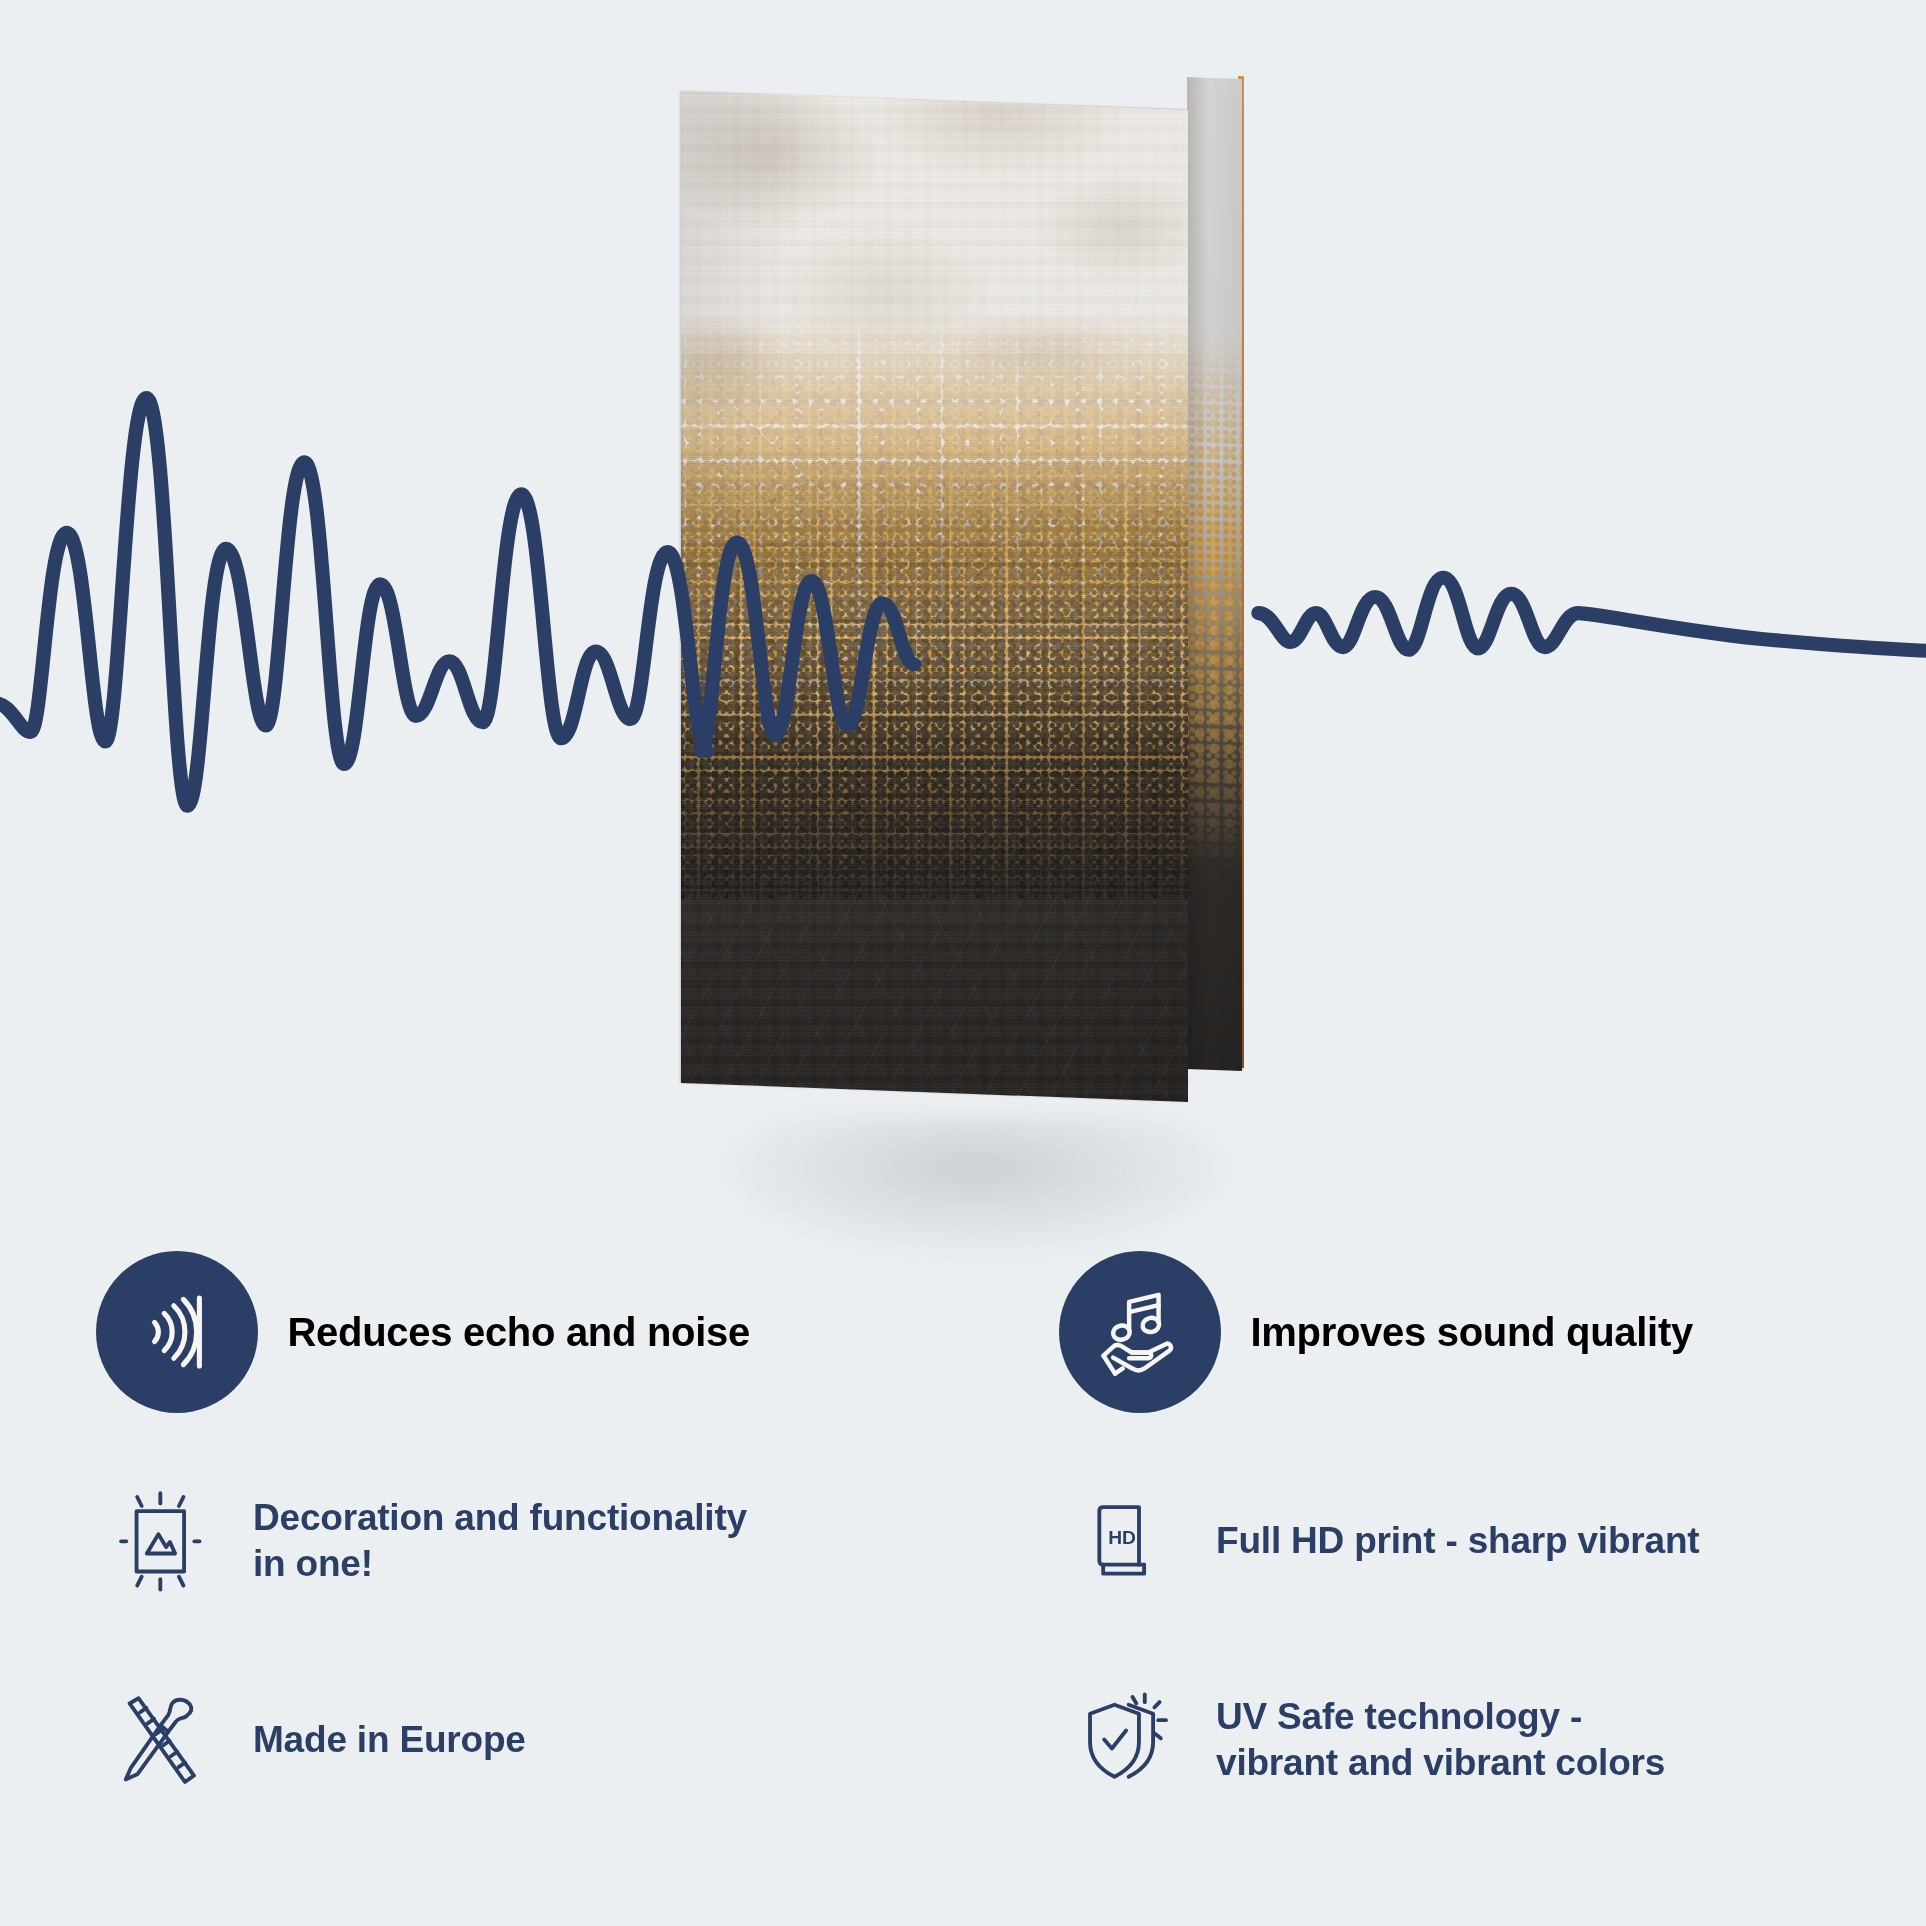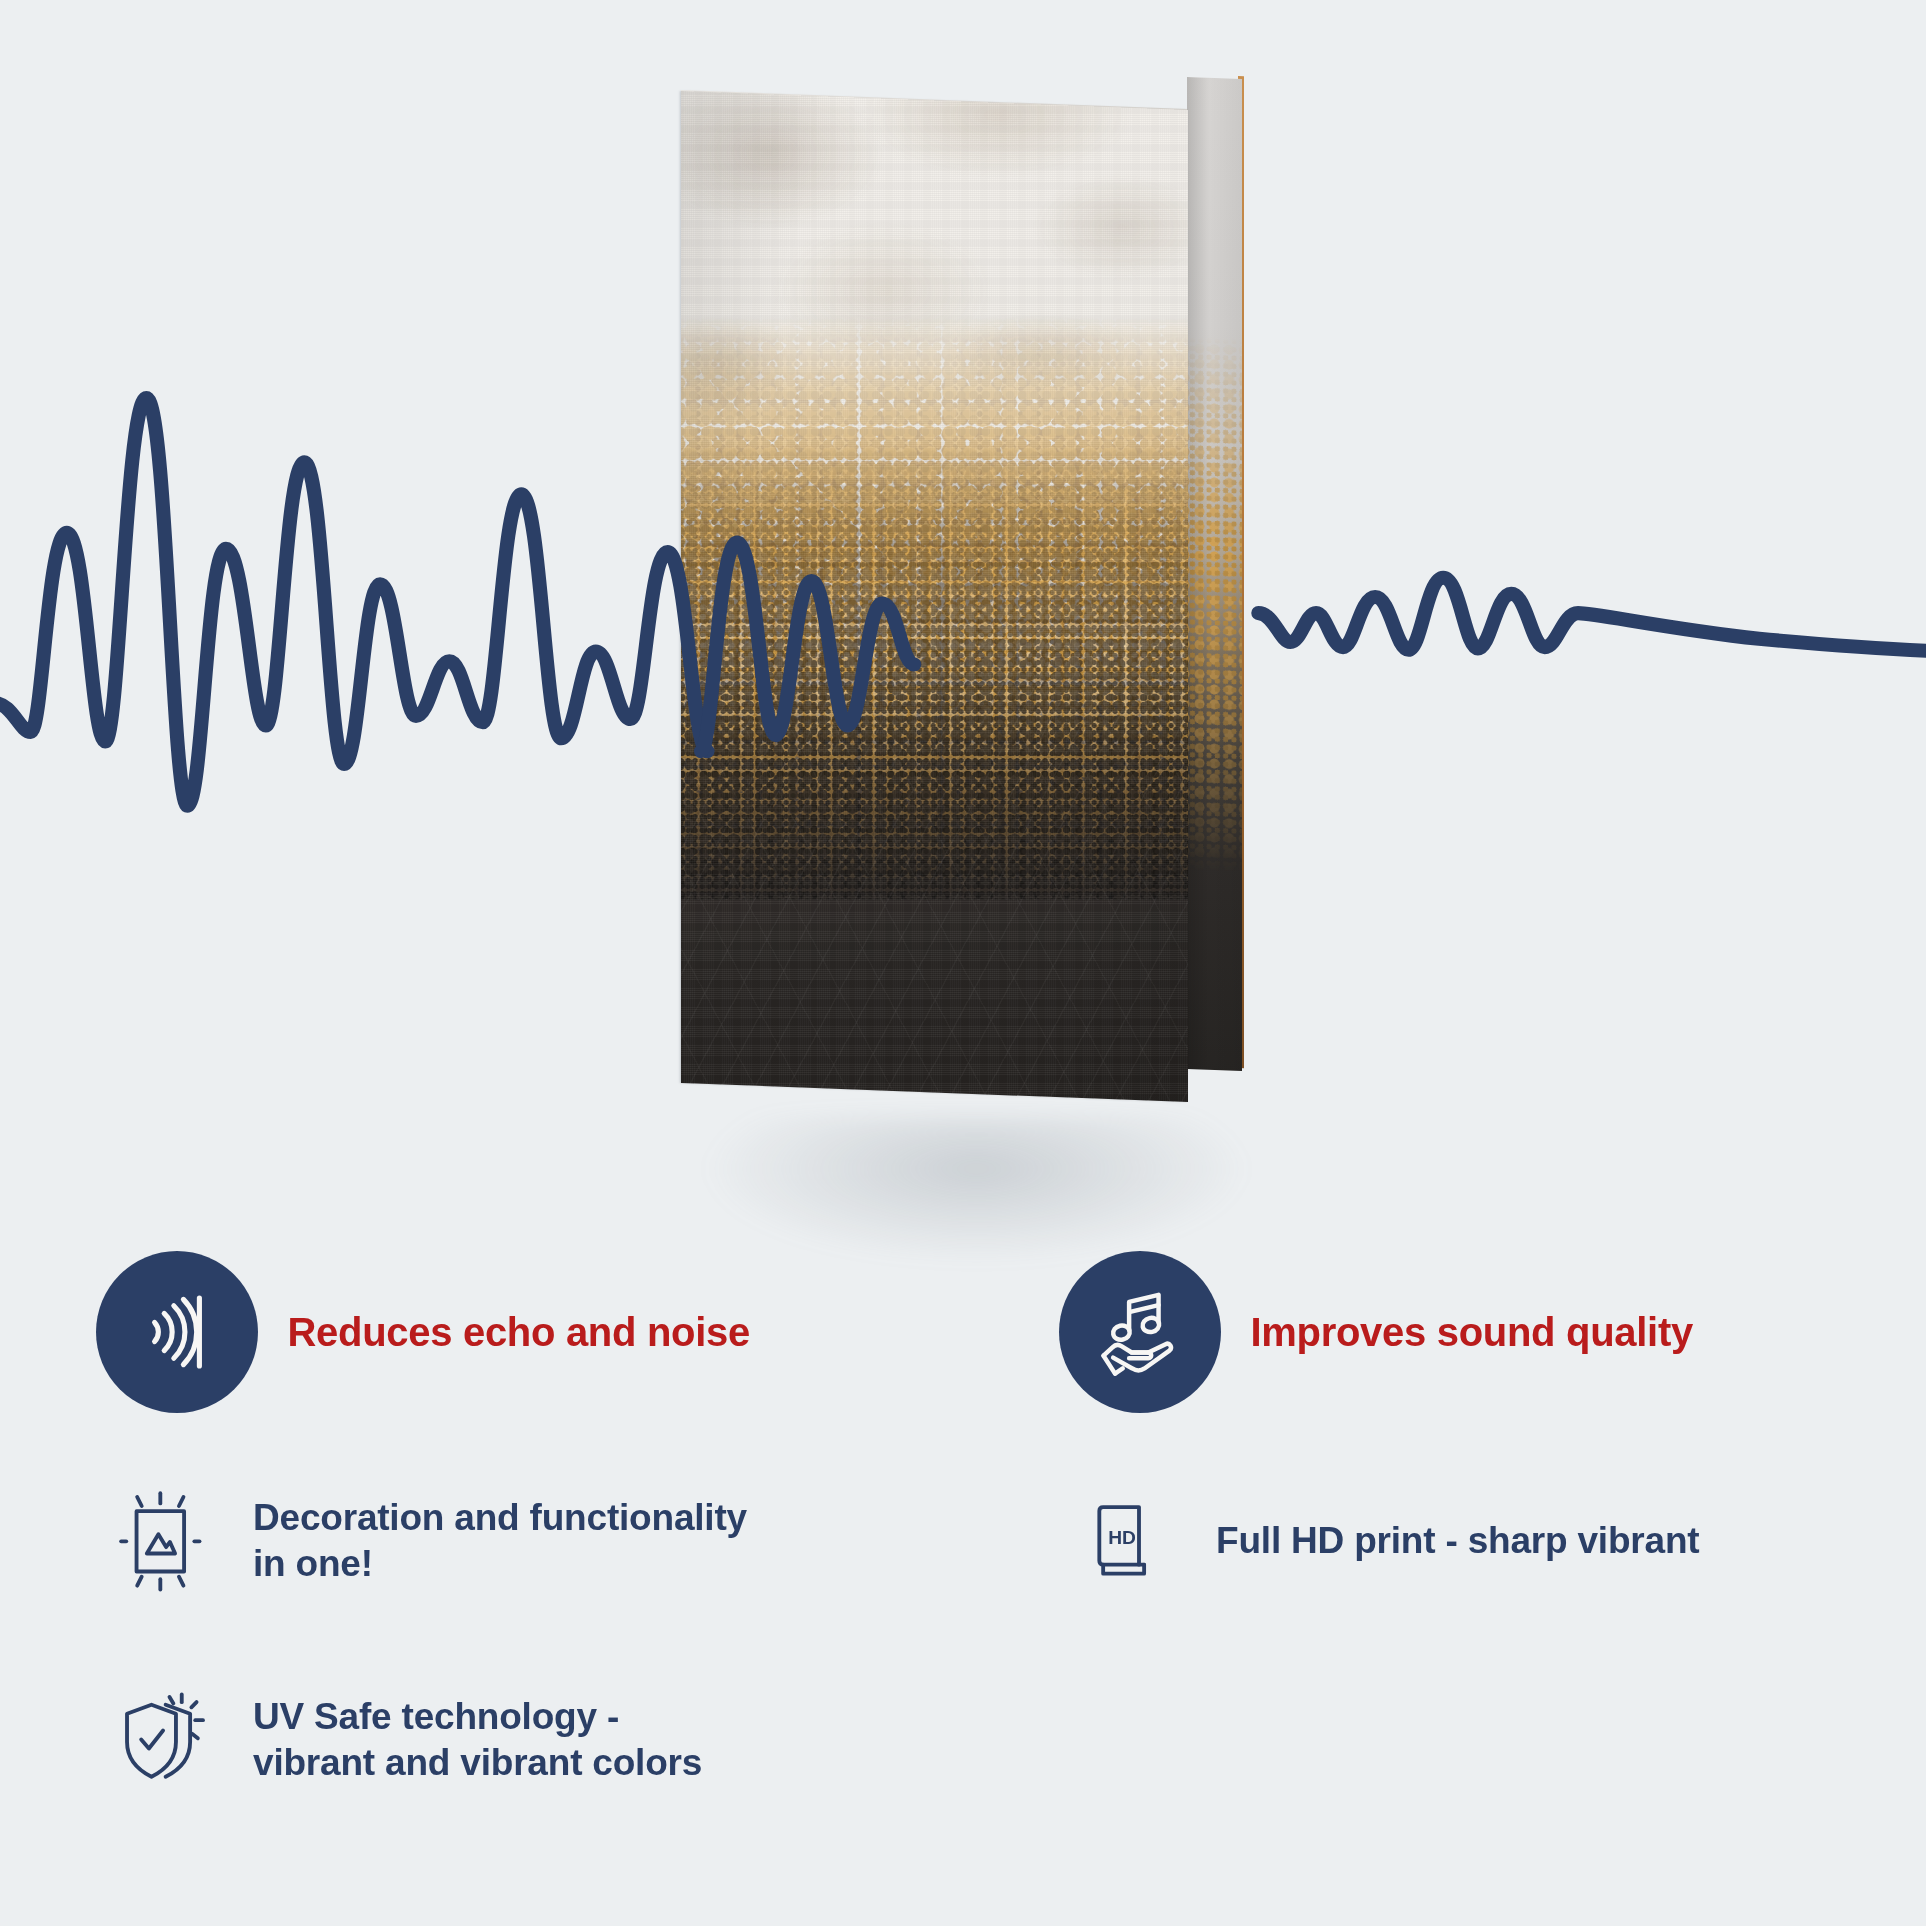--- a/index.html
+++ b/index.html
@@ -186,21 +186,21 @@
     width:128px; height:112px; flex:0 0 128px;
     display:flex; align-items:center; justify-content:center;
     margin-right:29px;
     text-decoration:underline;
   }
   .plain-icon svg{ display:block; }
 
   .feat-title{
     font-size:40px;
     font-weight:bold;
-    color:#b91c1c;
+    color:#000000;
     letter-spacing:-0.3px;
     line-height:1.12;
   }
   .feat-text{
     font-size:37px;
     font-weight:bold;
     color:#2b3f66;
     line-height:1.22;
     letter-spacing:-0.2px;
   }
@@ -366,20 +366,42 @@
               <path d="M100 112 L108 112"></path>
             </g>
             <text x="52" y="80" font-family="'Liberation Sans', sans-serif" font-size="30" font-weight="bold" fill="#2b3f66">HD</text>
           </svg>
         </div>
         <div>
           <div class="feat-text">Full HD print - sharp vibrant</div>
         </div>
       </div>
 
+      <div class="feat">
+        <div class="plain-icon">
+          <svg width="103" height="103" viewBox="0 0 160 160">
+            <g stroke="#2b3f66" stroke-width="6" fill="none" stroke-linecap="round" stroke-linejoin="round">
+
+              <path d="M32 24 L46 16 L132 136 L118 146 Z"></path>
+              <path d="M48 38 L58 31"></path>
+              <path d="M60 55 L70 48"></path>
+              <path d="M72 72 L82 65"></path>
+              <path d="M84 89 L94 82"></path>
+              <path d="M96 106 L106 99"></path>
+              <path d="M108 123 L118 116"></path>
+
+              <path d="M126 26 C118 16 104 16 98 24 C94 30 96 36 92 42 L80 58 L92 68 L104 52 C108 46 114 48 120 44 C128 38 130 32 126 26 Z"></path>
+              <path d="M80 58 L34 124 L26 142 L44 134 L92 68"></path>
+            </g>
+          </svg>
+        </div>
+        <div>
+          <div class="feat-text">Made in Europe</div>
+        </div>
+      </div>
 
       <div class="feat">
         <div class="plain-icon">
           <svg width="103" height="103" viewBox="0 0 160 160">
             <g stroke="#2b3f66" stroke-width="6" fill="none" stroke-linecap="round" stroke-linejoin="round">
 
               <path d="M88 26 L126 40 L126 84 C126 112 108 128 88 138"></path>
 
               <path d="M66 26 L28 40 L28 84 C28 112 46 128 66 138 C86 128 104 112 104 84 L104 40 Z"></path>
               <path d="M50 80 L62 94 L84 66"></path>

